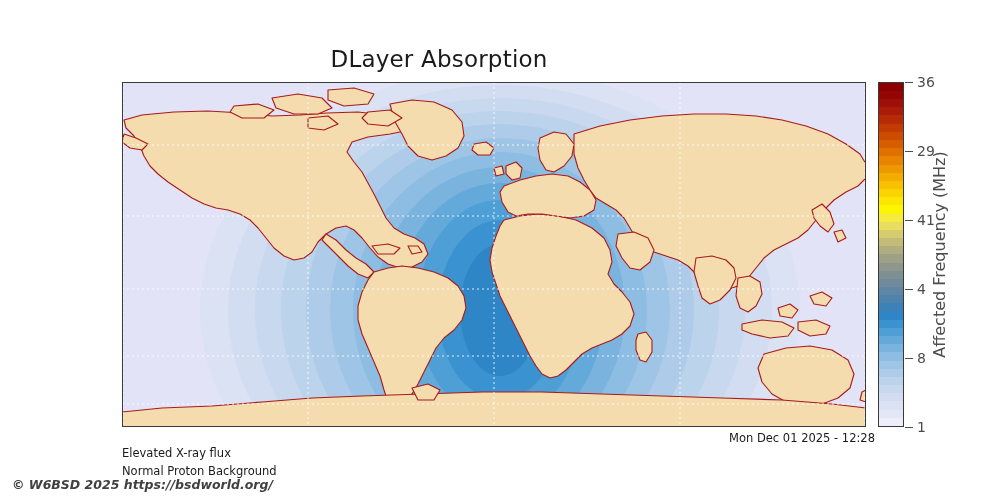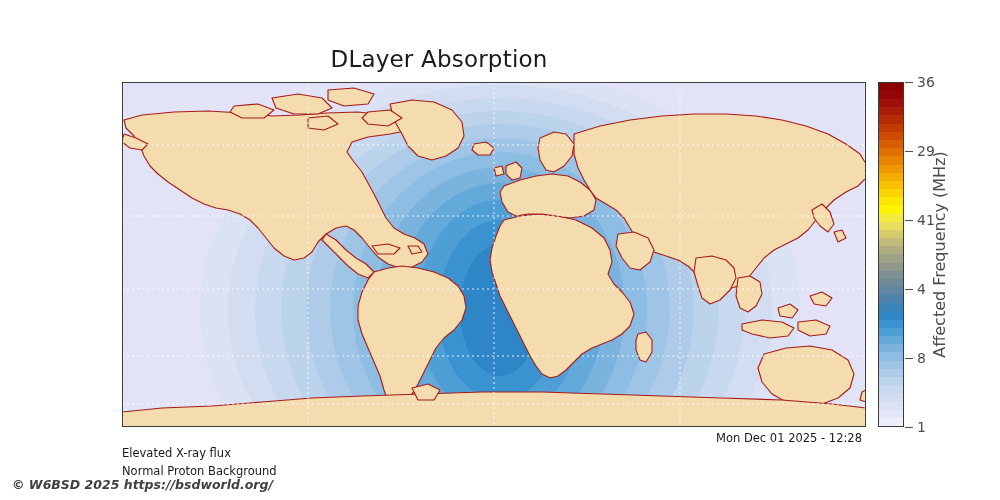--- a/index.html
+++ b/index.html
@@ -23,21 +23,21 @@
   }
 
   
   .map-note{
     position:absolute;left:122px;font-size:11.5px;color:#1a1a1a;
     white-space:nowrap;
   }
   #note-line1{top:431px;margin-top:33px;}
   #note-line2{top:446px;}
   #timestamp{
-    position:absolute;right:138px;top:431px;font-size:11.5px;color:#1a1a1a;
+    position:absolute;right:125px;top:431px;font-size:11.5px;color:#1a1a1a;
     white-space:nowrap;
   }
 
   
   #colorbar-wrap{position:absolute;left:878px;top:82px;width:26px;height:345px;}
   #colorbar{
     position:absolute;inset:0;border:1px solid #3a3a3a;box-sizing:border-box;
     display:flex;flex-direction:column-reverse;
   }
   #colorbar .cb-seg{flex:1 1 auto;width:100%;}

